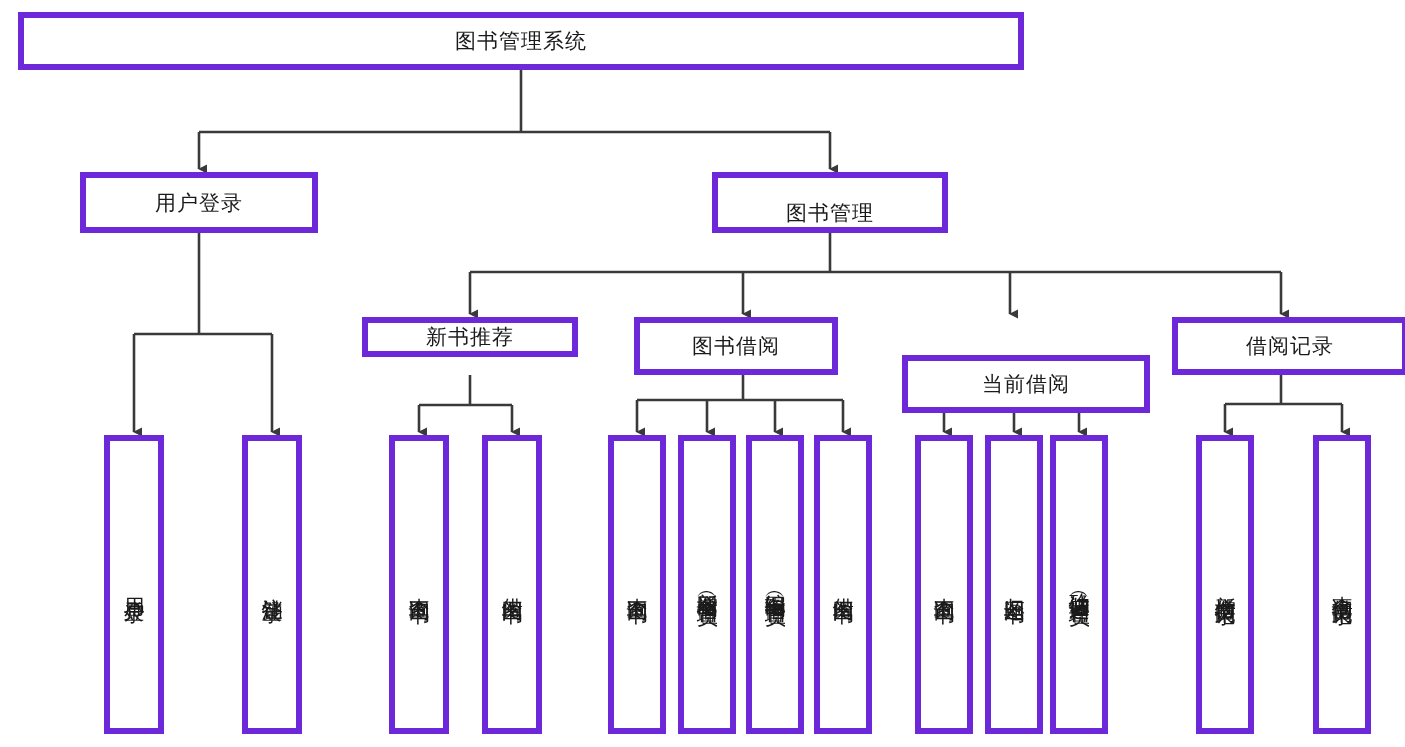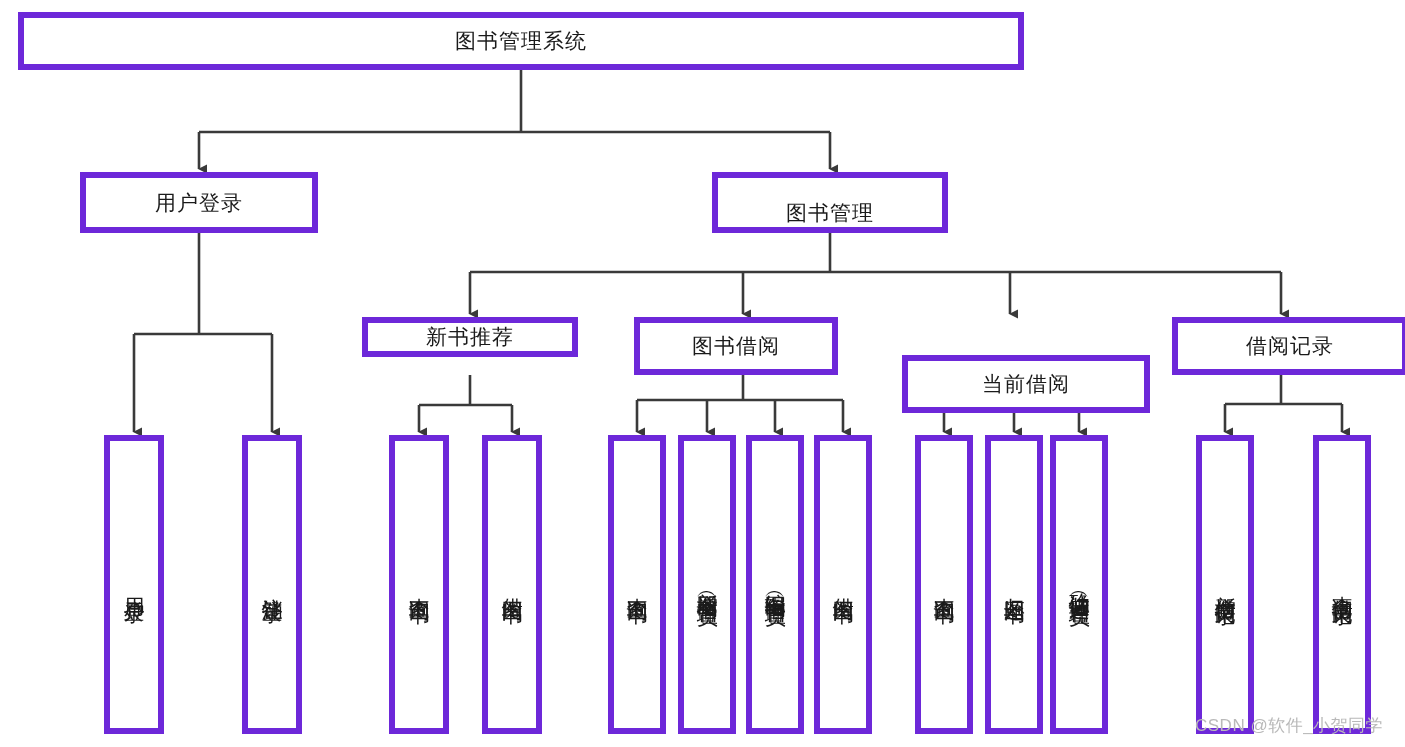--- a/index.html
+++ b/index.html
@@ -165,15 +165,14 @@
         <span class="vtext">确认归还（管理员）</span>
       </div>
       <div class="node v" style="left: 1196px; top: 435px; width: 58px; height: 299px;">
         <span class="vtext">新增借阅记录</span>
       </div>
       <div class="node v" style="left: 1313px; top: 435px; width: 58px; height: 299px;">
         <span class="vtext">查询借阅记录</span>
       </div>
     </div>
 
-  <div class="watermark" style="left:1195px; top:714px;">CSDN @软件_小贺同学</div>
 
 </div>
 
 </body></html>

